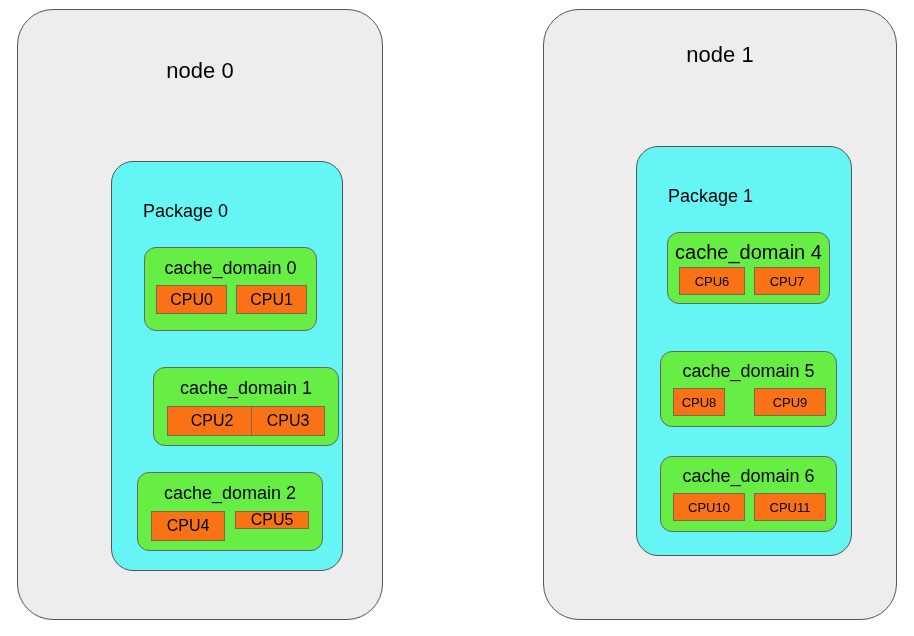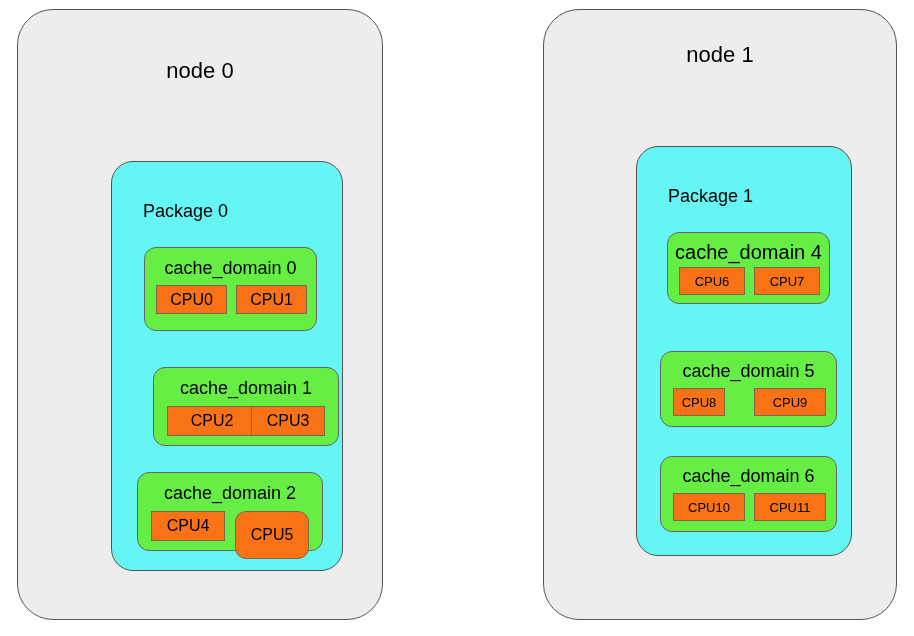--- a/index.html
+++ b/index.html
@@ -120,21 +120,21 @@
         <div class="cpu cpu-lg" style="left:97px; top:38px; width:74px; height:30px;">
           <span>CPU3</span>
         </div>
       </div>
 
       <div class="cache-domain" style="left:25px; top:310px; width:186px; height:79px;">
         <div class="cache-domain-title cd-title-lg" style="top:11px;">cache_domain 2</div>
         <div class="cpu cpu-lg" style="left:13px; top:38px; width:74px; height:30px;">
           <span>CPU4</span>
         </div>
-        <div class="cpu cpu-lg" style="left:97px; top:38px; width:74px; height:48px;border-radius:11px;">
+        <div class="cpu cpu-lg" style="left:97px; top:38px; width:74px; height:18px;">
           <span>CPU5</span>
         </div>
       </div>
 
     </div>
   </div>
 
   <div class="node" style="left:543px; top:9px; width:354px; height:611px;">
 
     <div class="node-title" style="top:34px;">node 1</div>

